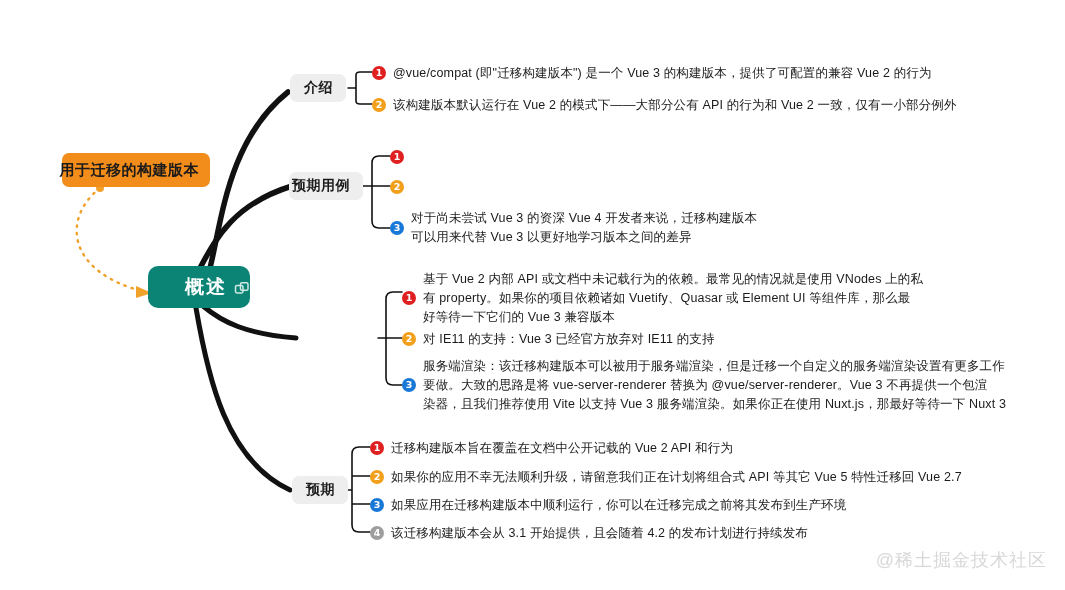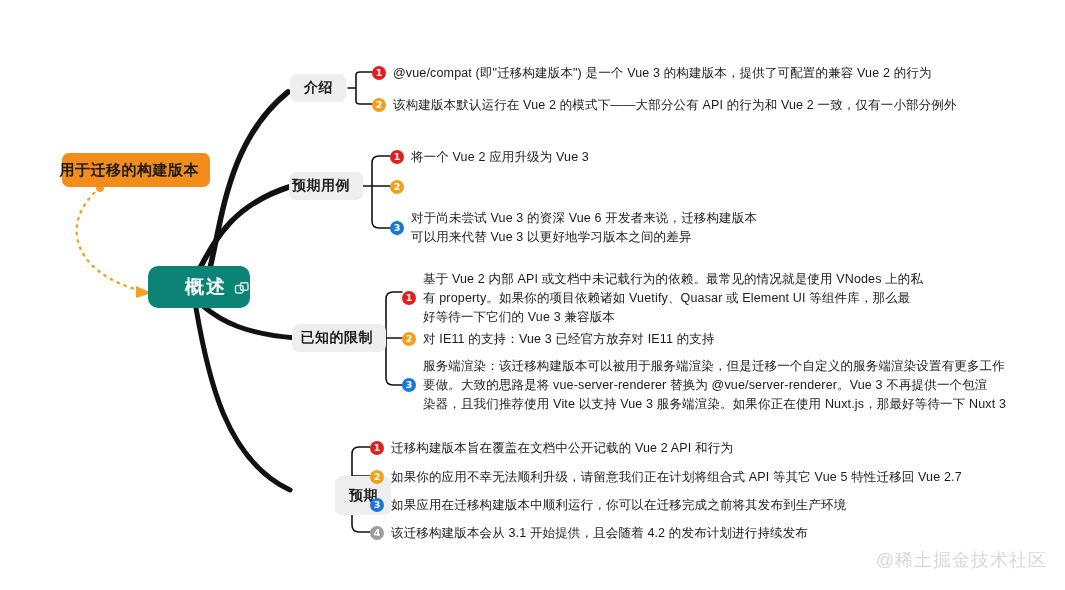--- a/index.html
+++ b/index.html
@@ -174,47 +174,43 @@
   </div>
 
   <div class="node node-branch" style="left:290px; top:74px; width:56px; height:28px;">
     <span>介绍</span>
   </div>
 
   <div class="node node-branch" style="left:289px; top:172px; width:74px; height:28px;">
     <span>预期用例</span>
   </div>
 
-  <div class="node node-branch" style="left:292px; top:324px; width:94px; height:28px;">
-    <span>已知的限制</span>
-  </div>
-
-  <div class="node node-branch" style="left:292px; top:476px; width:56px; height:39px;margin-left:43px;">
+
+  <div class="node node-branch" style="left:292px; top:476px; width:56px; height:28px;">
     <span>预期</span>
   </div>
 
   <div class="leaf" style="left:372px; top:64px;">
     <span class="badge c1">1</span>
     <span class="leaf-text">@vue/compat (即"迁移构建版本") 是一个 Vue 3 的构建版本，提供了可配置的兼容 Vue 2 的行为</span>
   </div>
   <div class="leaf" style="left:372px; top:96px;">
     <span class="badge c2">2</span>
     <span class="leaf-text">该构建版本默认运行在 Vue 2 的模式下——大部分公有 API 的行为和 Vue 2 一致，仅有一小部分例外</span>
   </div>
 
   <div class="leaf" style="left:390px; top:148px;">
     <span class="badge c1">1</span>
-    <span class="leaf-text">将一个 Vue 2 应用升级为 Vue 3</span>
   </div>
   <div class="leaf" style="left:390px; top:178px;">
     <span class="badge c2">2</span>
   </div>
   <div class="leaf" style="left:390px; top:209px;">
     <span class="badge c3" style="margin-top:12px;">3</span>
-    <span class="leaf-text">对于尚未尝试 Vue 3 的资深 Vue 6 开发者来说，迁移构建版本
+    <span class="leaf-text">对于尚未尝试 Vue 3 的资深 Vue 4 开发者来说，迁移构建版本
 可以用来代替 Vue 3 以更好地学习版本之间的差异</span>
   </div>
 
   <div class="leaf" style="left:402px; top:270px;">
     <span class="badge c1" style="margin-top:21px;">1</span>
     <span class="leaf-text">基于 Vue 2 内部 API 或文档中未记载行为的依赖。最常见的情况就是使用 VNodes 上的私
 有 property。如果你的项目依赖诸如 Vuetify、Quasar 或 Element UI 等组件库，那么最
 好等待一下它们的 Vue 3 兼容版本</span>
   </div>
   <div class="leaf" style="left:402px; top:330px;">

